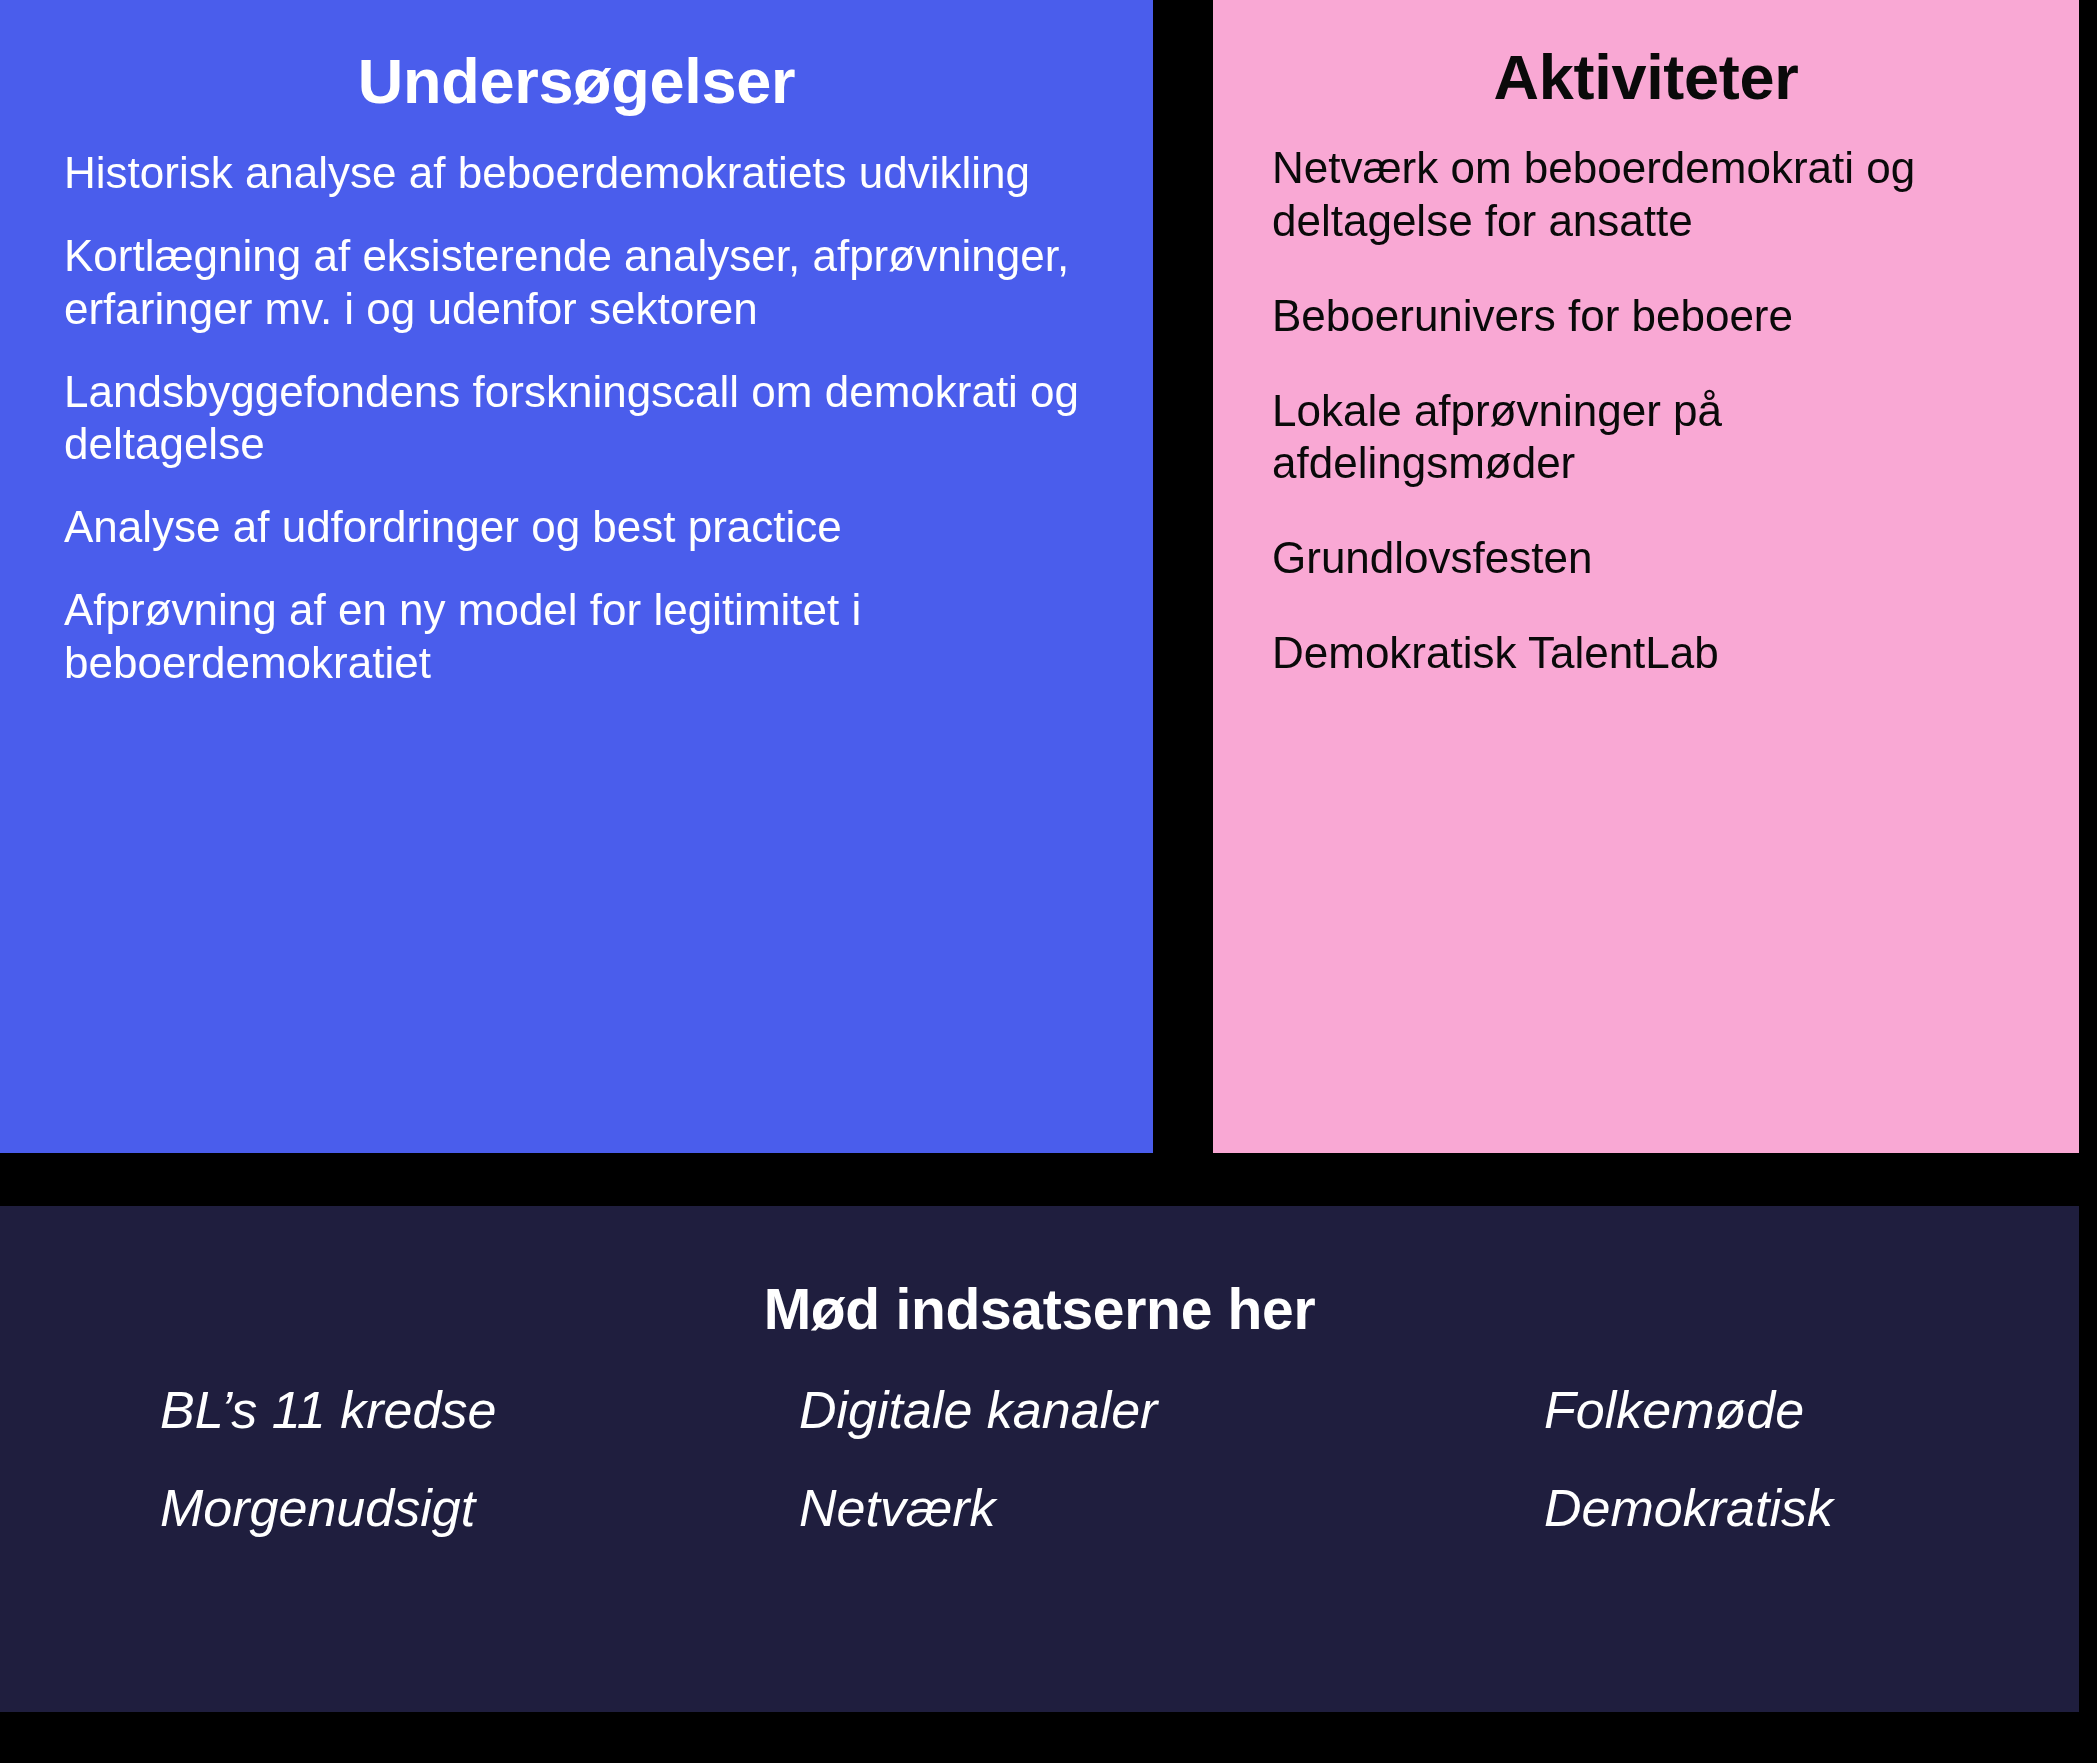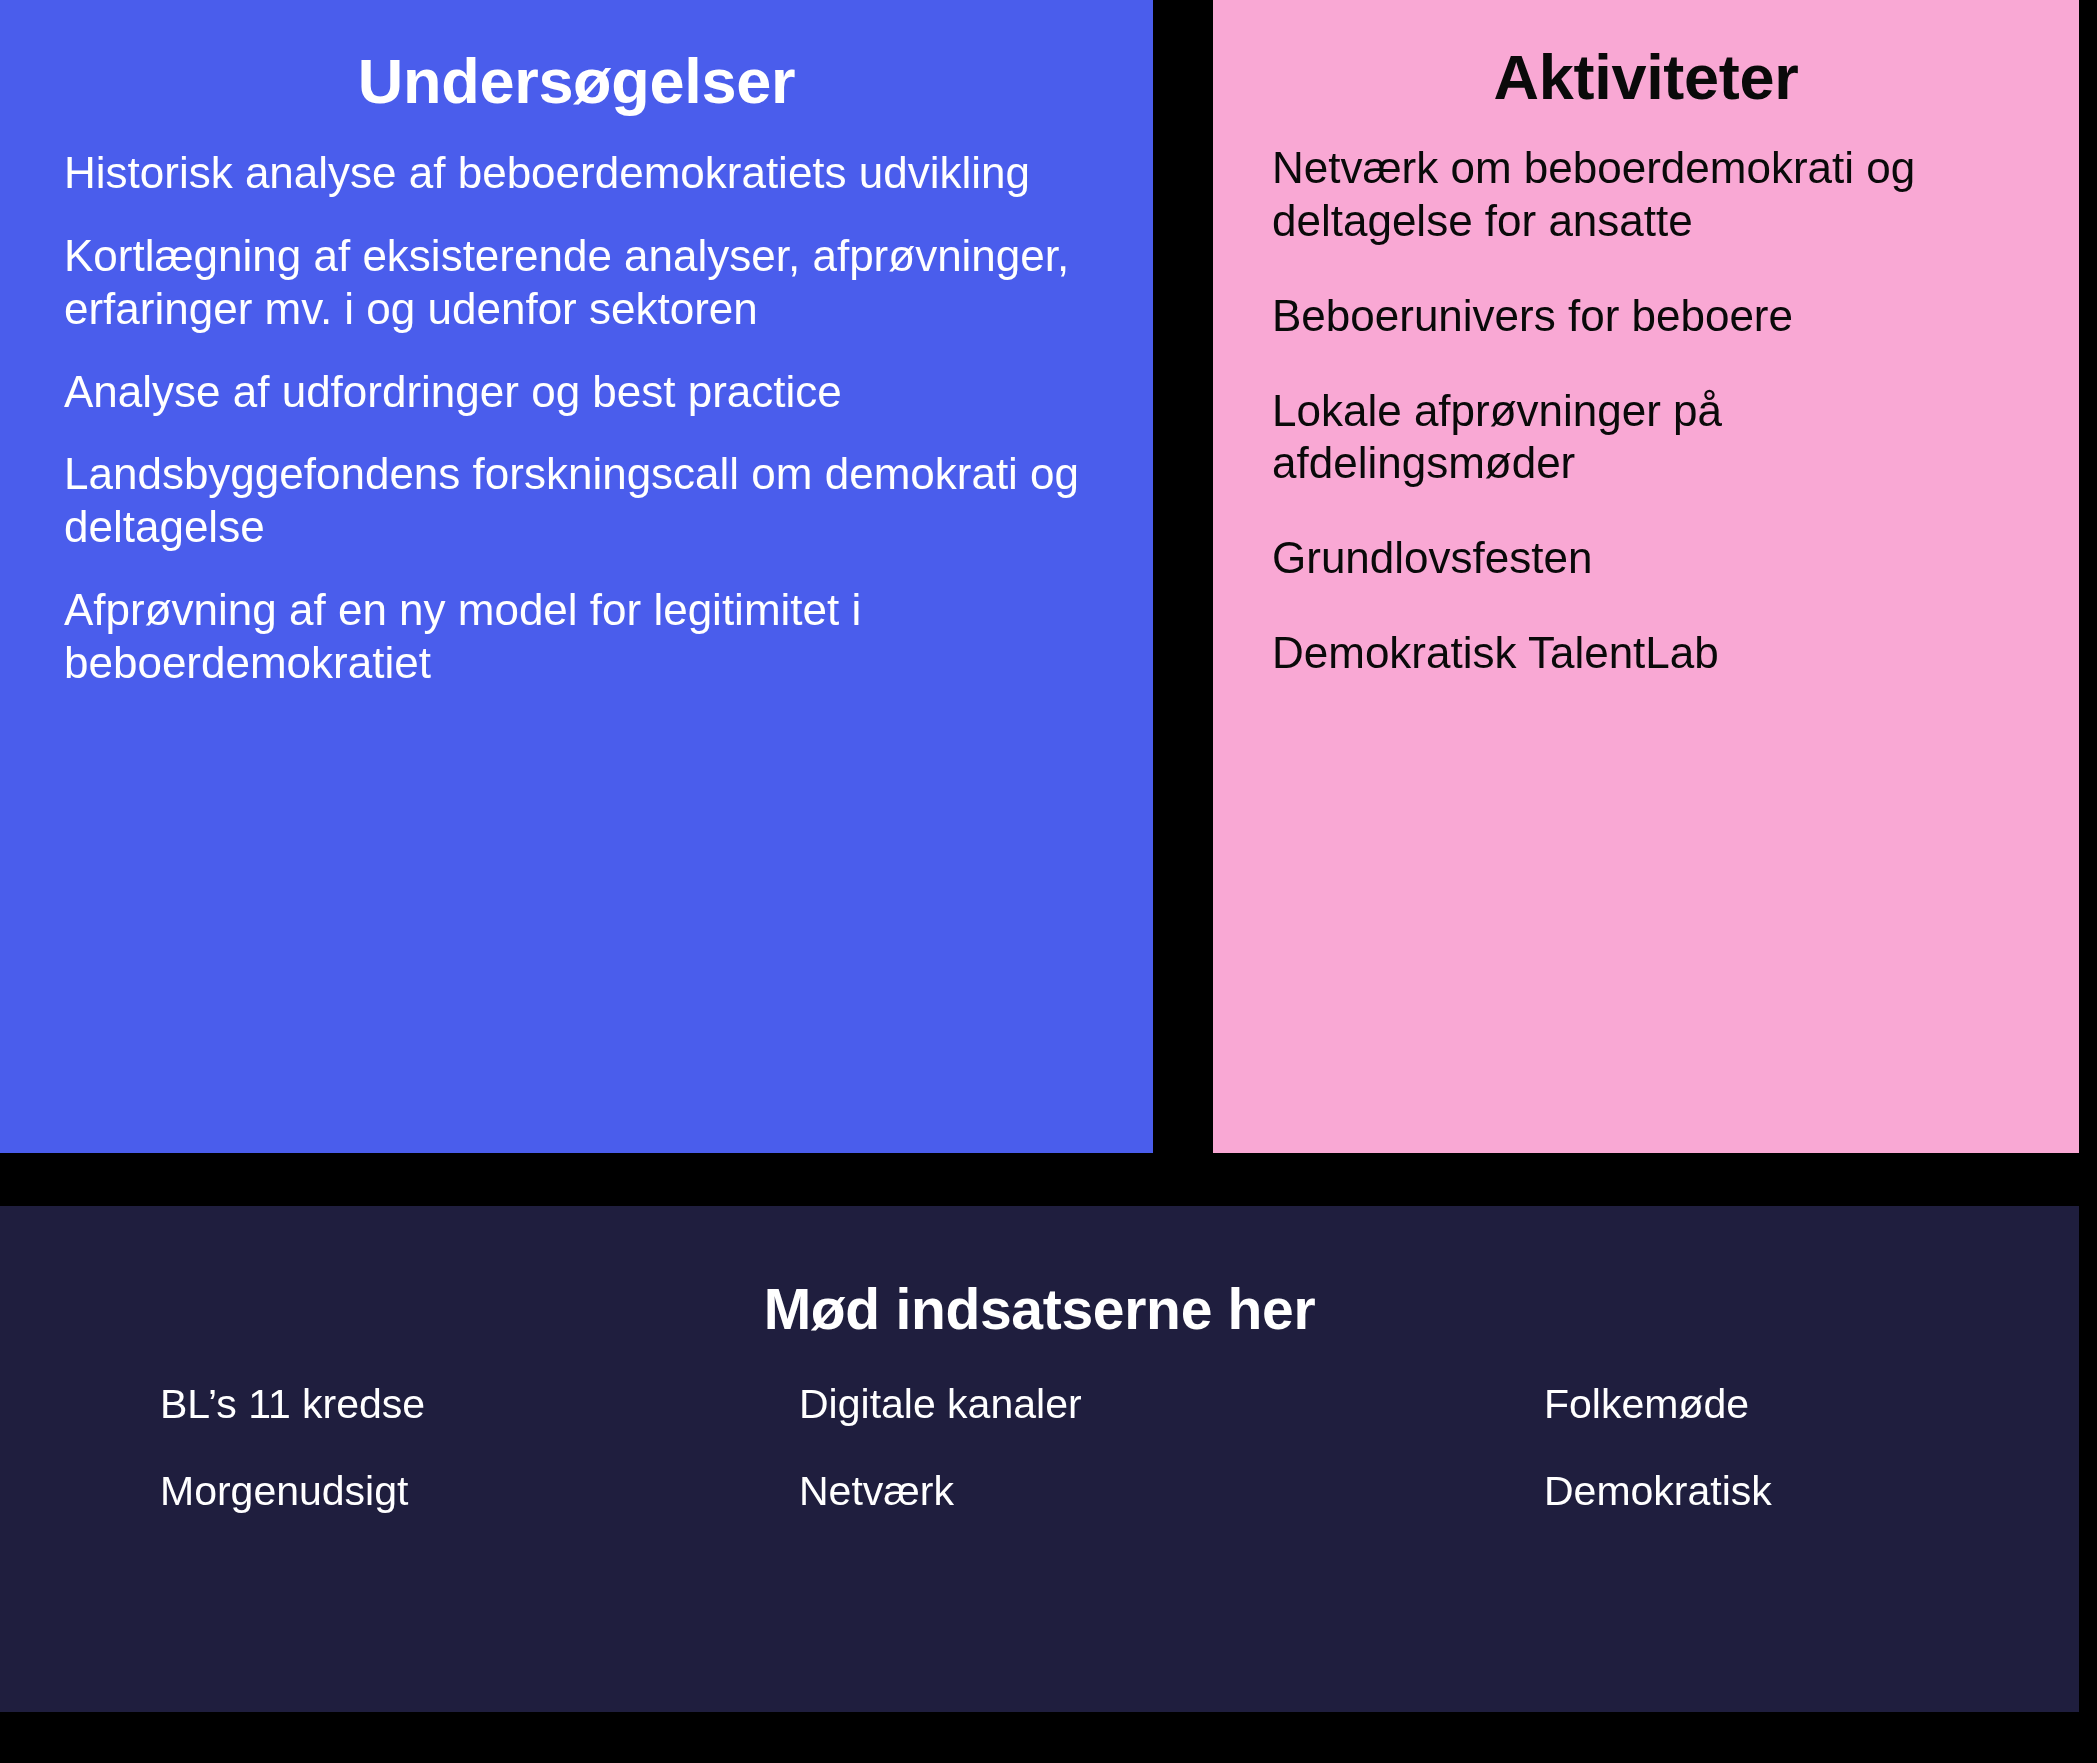--- a/index.html
+++ b/index.html
@@ -129,36 +129,37 @@
     text-align: left;
   }
 
   #column-2 {
     width: 695px;
     padding-left: 160px;
     text-align: left;
   }
 
   .column-item {
-    font-size: 41px;
+    font-size: 52px;
     line-height: 1.0;
     margin-bottom: 46px;
     white-space: nowrap;
+    font-style: italic;
   }
 </style>
 </head>
 <body>
 
 <section class="panel" id="panel-undersogelser">
   <h2 class="panel-heading">Undersøgelser</h2>
   <ul class="item-list">
     <li class="list-item">Historisk analyse af beboerdemokratiets udvikling</li>
     <li class="list-item">Kortlægning af eksisterende analyser, afprøvninger, erfaringer mv. i og udenfor sektoren</li>
+    <li class="list-item">Landsbyggefondens forskningscall om demokrati og deltagelse</li>
     <li class="list-item">Analyse af udfordringer og best practice</li>
-    <li class="list-item">Landsbyggefondens forskningscall om demokrati og deltagelse</li>
     <li class="list-item">Afprøvning af en ny model for legitimitet i beboerdemokratiet</li>
   </ul>
 </section>
 
 <section class="panel" id="panel-aktiviteter">
   <h2 class="panel-heading">Aktiviteter</h2>
   <ul class="item-list">
     <li class="list-item">Netværk om beboerdemokrati og deltagelse for ansatte</li>
     <li class="list-item">Beboerunivers for beboere</li>
     <li class="list-item">Lokale afprøvninger på afdelingsmøder</li>

